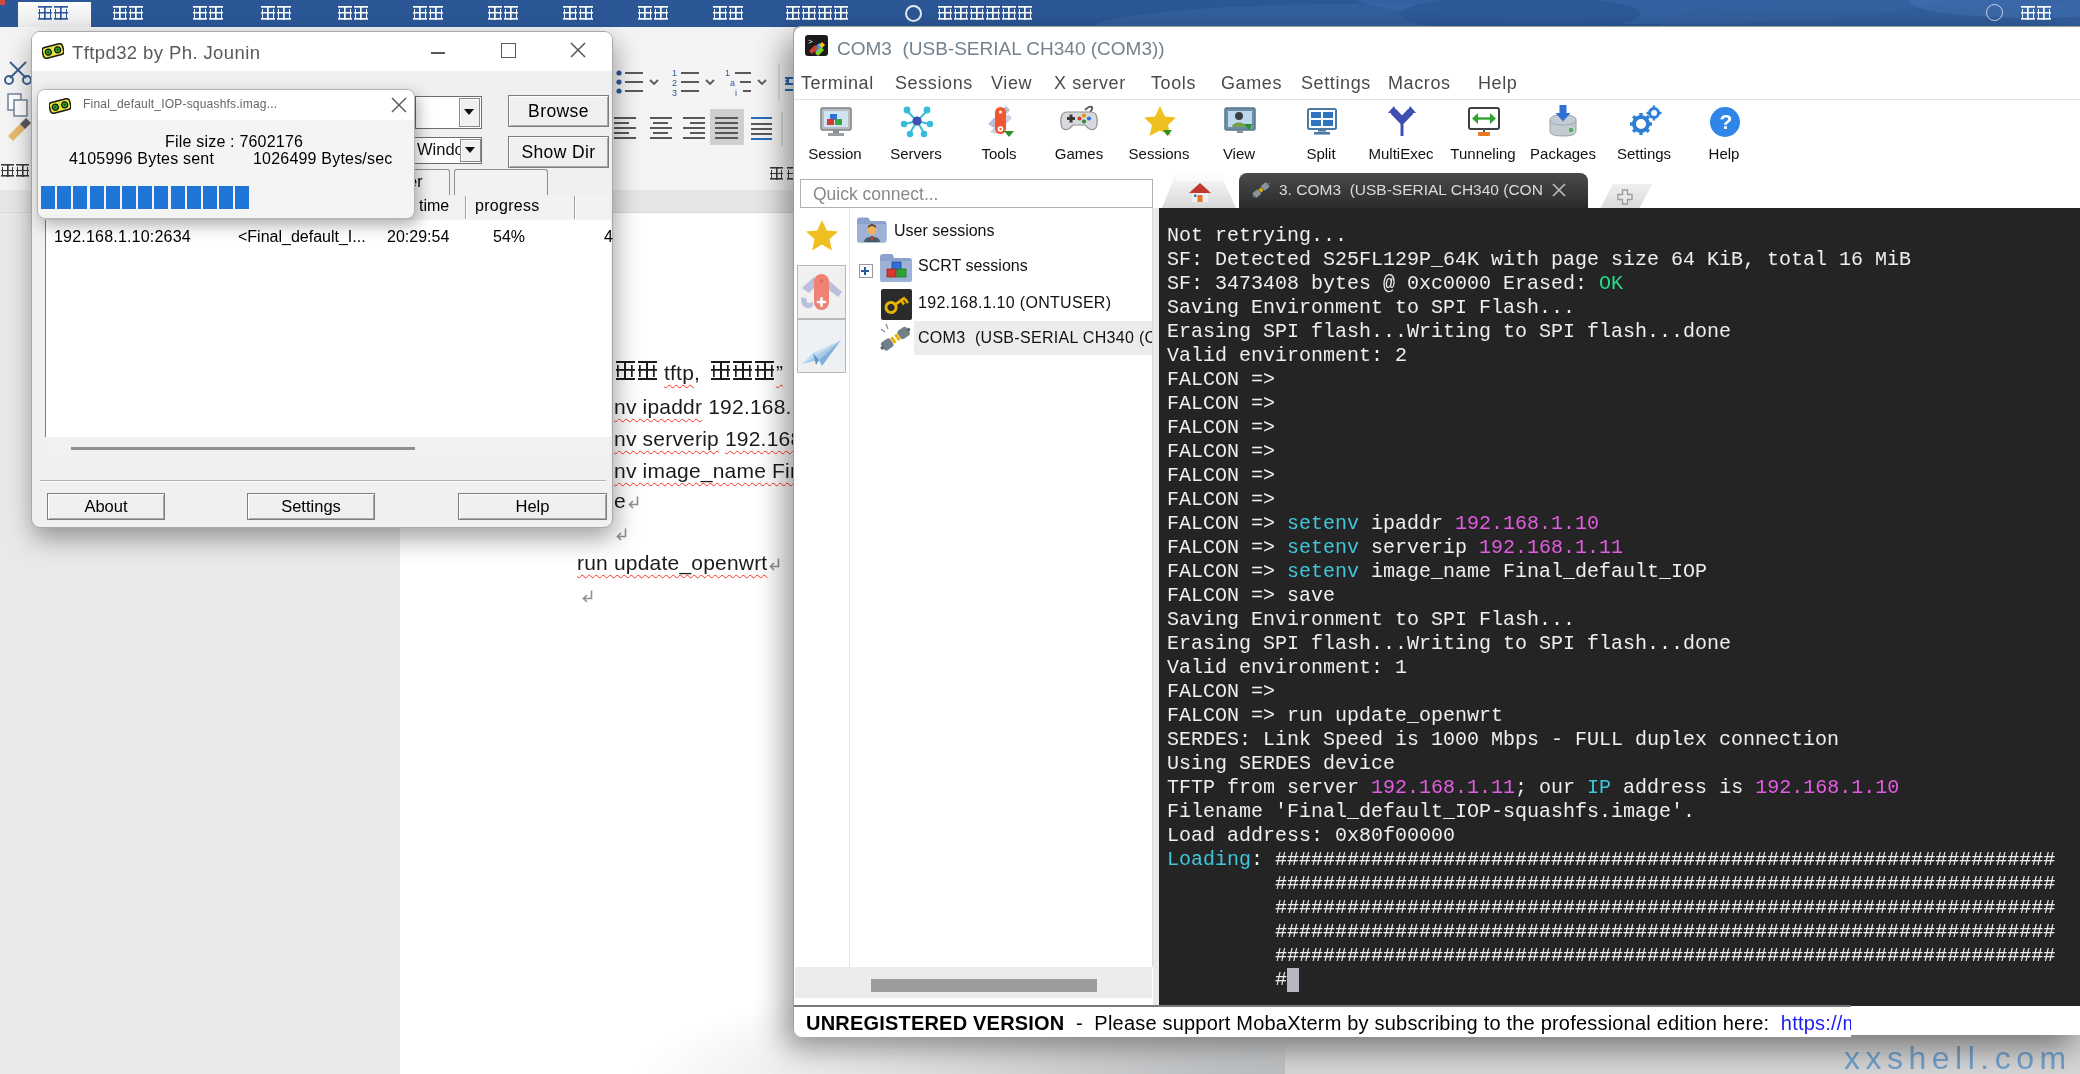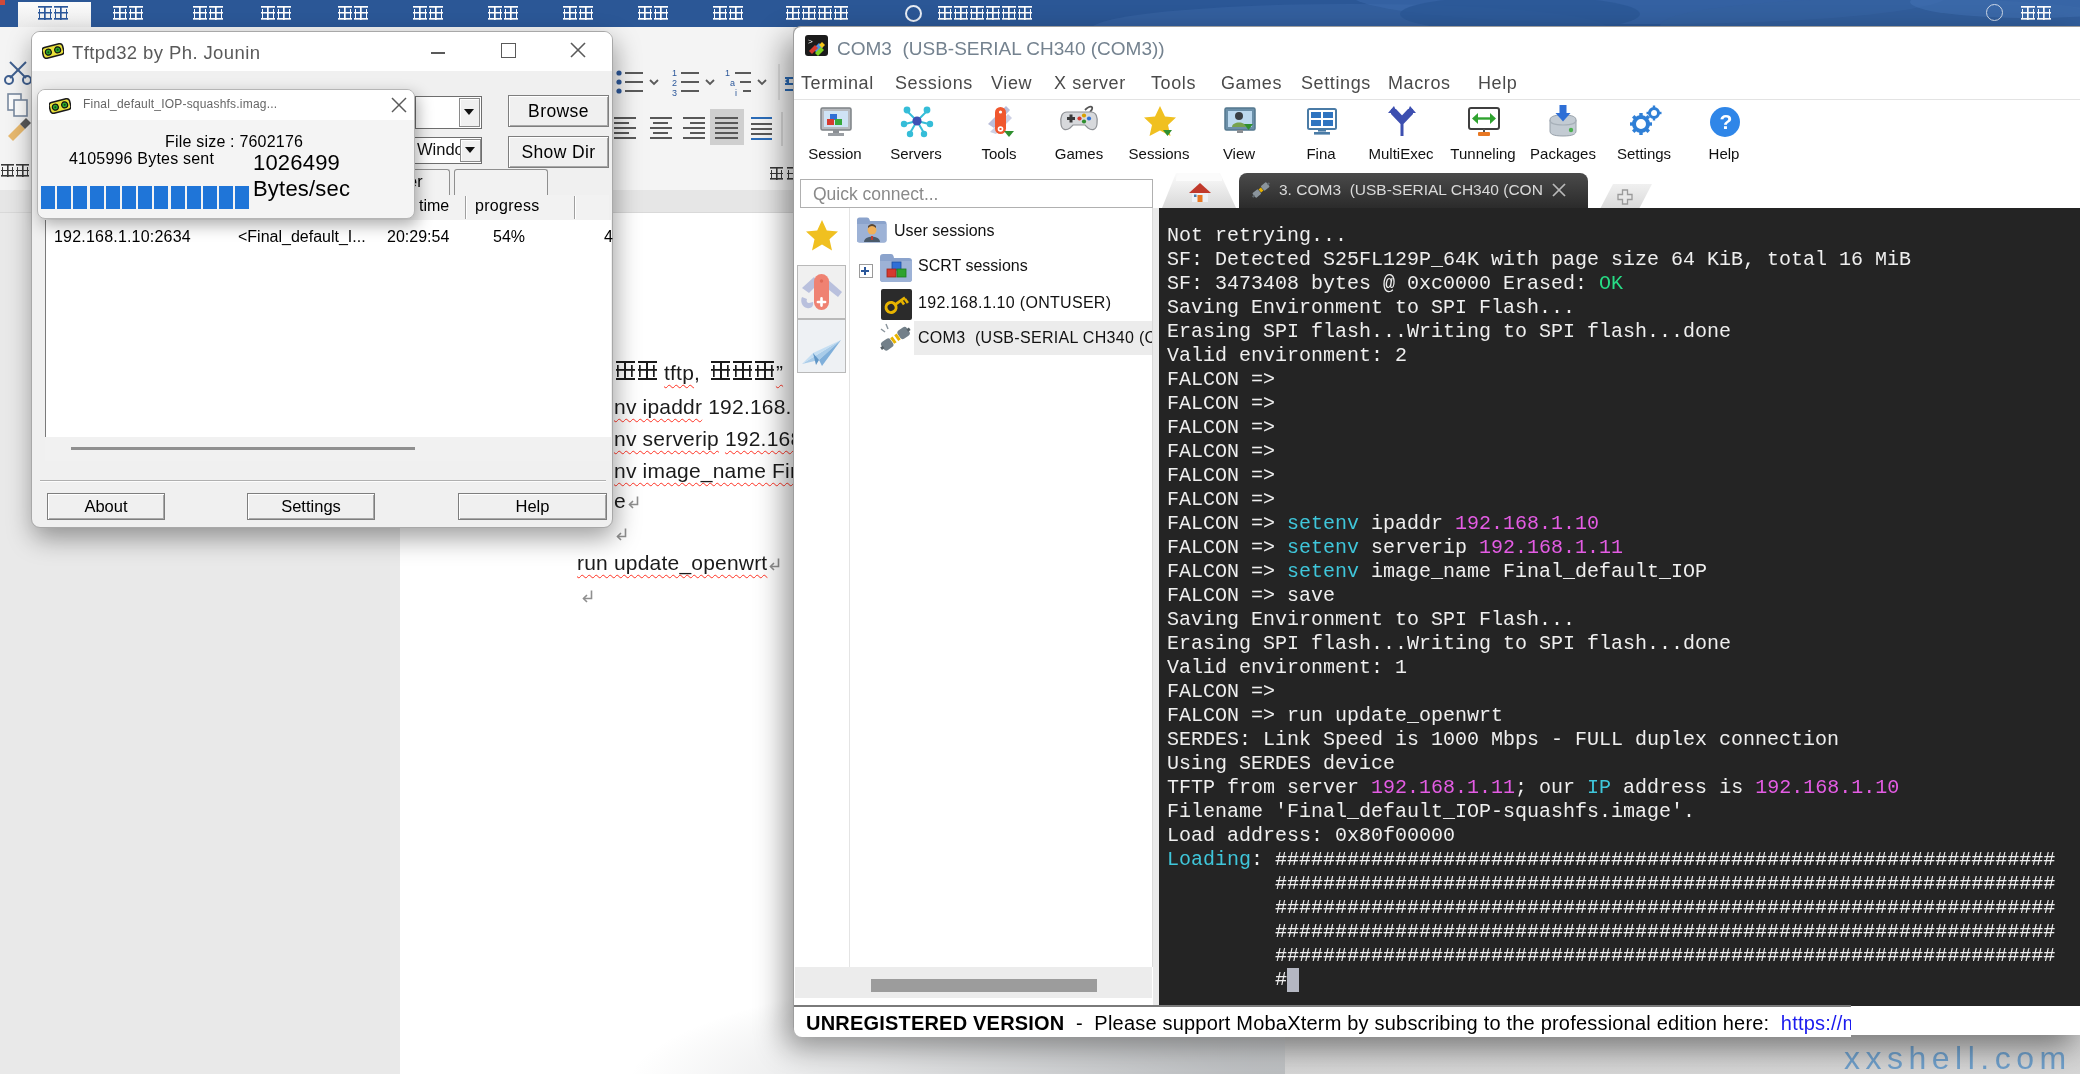--- a/index.html
+++ b/index.html
@@ -297,21 +297,21 @@
     </svg>
     <div class="abs" style="left:45px;top:7px;font-size:12px;letter-spacing:0.2px;color:#666;">Final_default_IOP-squashfs.imag...</div>
     <svg class="abs" style="left:353px;top:7px" width="16" height="16">
         <g stroke="#5a5a5a" stroke-width="1.5">
           <line x1="1" y1="1" x2="15" y2="15"></line>
           <line x1="15" y1="1" x2="1" y2="15"></line>
         </g>
       </svg>
     <div class="abs" style="left:127px;top:43px;font-size:16px;letter-spacing:0.2px;color:#000;">File size : 7602176</div>
     <div class="abs" style="left:31px;top:60px;font-size:16px;letter-spacing:0.2px;color:#000;">4105996 Bytes sent</div>
-    <div class="abs" style="left:215px;top:60px;font-size:22px;letter-spacing:0.2px;color:#000;">1026499 Bytes/sec</div>
+    <div class="abs" style="left:215px;top:60px;font-size:16px;letter-spacing:0.2px;color:#000;">1026499 Bytes/sec</div>
     <div class="abs" style="left:3px;top:96px;width:370px;height:24px;">
       <div style="display:flex;">
         <div style="width:14px;height:23px;background:#1f75d8;margin-right:2.2px;"></div>
           <div style="width:14px;height:23px;background:#1f75d8;margin-right:2.2px;"></div>
           <div style="width:14px;height:23px;background:#1f75d8;margin-right:2.2px;"></div>
           <div style="width:14px;height:23px;background:#1f75d8;margin-right:2.2px;"></div>
           <div style="width:14px;height:23px;background:#1f75d8;margin-right:2.2px;"></div>
           <div style="width:14px;height:23px;background:#1f75d8;margin-right:2.2px;"></div>
           <div style="width:14px;height:23px;background:#1f75d8;margin-right:2.2px;"></div>
           <div style="width:14px;height:23px;background:#1f75d8;margin-right:2.2px;"></div>
@@ -463,21 +463,21 @@
   <svg class="abs" style="left:913px;top:77px" width="36" height="36" viewBox="0 0 36 36">
     <circle cx="18" cy="18" r="15" fill="#2f86e8"></circle>
     <text x="12.5" y="25" font-size="21" font-weight="bold" fill="#fff" font-family="Liberation Sans">?</text>
   </svg>
   <div class="mlbl" style="left:41px;top:118px;">Session</div>
   <div class="mlbl" style="left:122px;top:118px;">Servers</div>
   <div class="mlbl" style="left:205px;top:118px;">Tools</div>
   <div class="mlbl" style="left:285px;top:118px;">Games</div>
   <div class="mlbl" style="left:365px;top:118px;">Sessions</div>
   <div class="mlbl" style="left:445px;top:118px;">View</div>
-  <div class="mlbl" style="left:527px;top:118px;">Fina</div>
+  <div class="mlbl" style="left:527px;top:118px;">Split</div>
   <div class="mlbl" style="left:607px;top:118px;">MultiExec</div>
   <div class="mlbl" style="left:689px;top:118px;">Tunneling</div>
   <div class="mlbl" style="left:769px;top:118px;">Packages</div>
   <div class="mlbl" style="left:850px;top:118px;">Settings</div>
   <div class="mlbl" style="left:930px;top:118px;">Help</div>
 
   <div class="abs" style="left:6px;top:152px;width:351px;height:27px;border:1px solid #b0b0b0;background:#fff;"></div>
   <div class="abs" style="left:19px;top:157px;font-size:17.5px;color:#8a8a8a;">Quick connect...</div>
   <div class="abs" style="left:368px;top:146px;width:74px;height:35px;background:linear-gradient(#fbfbfb,#d8d8d8);clip-path:polygon(14px 0,58px 0,74px 35px,0 35px);"></div>
     <div class="abs" style="left:382px;top:146px;width:46px;height:8px;background:#fbfbfb;border-radius:6px 6px 0 0;"></div>

